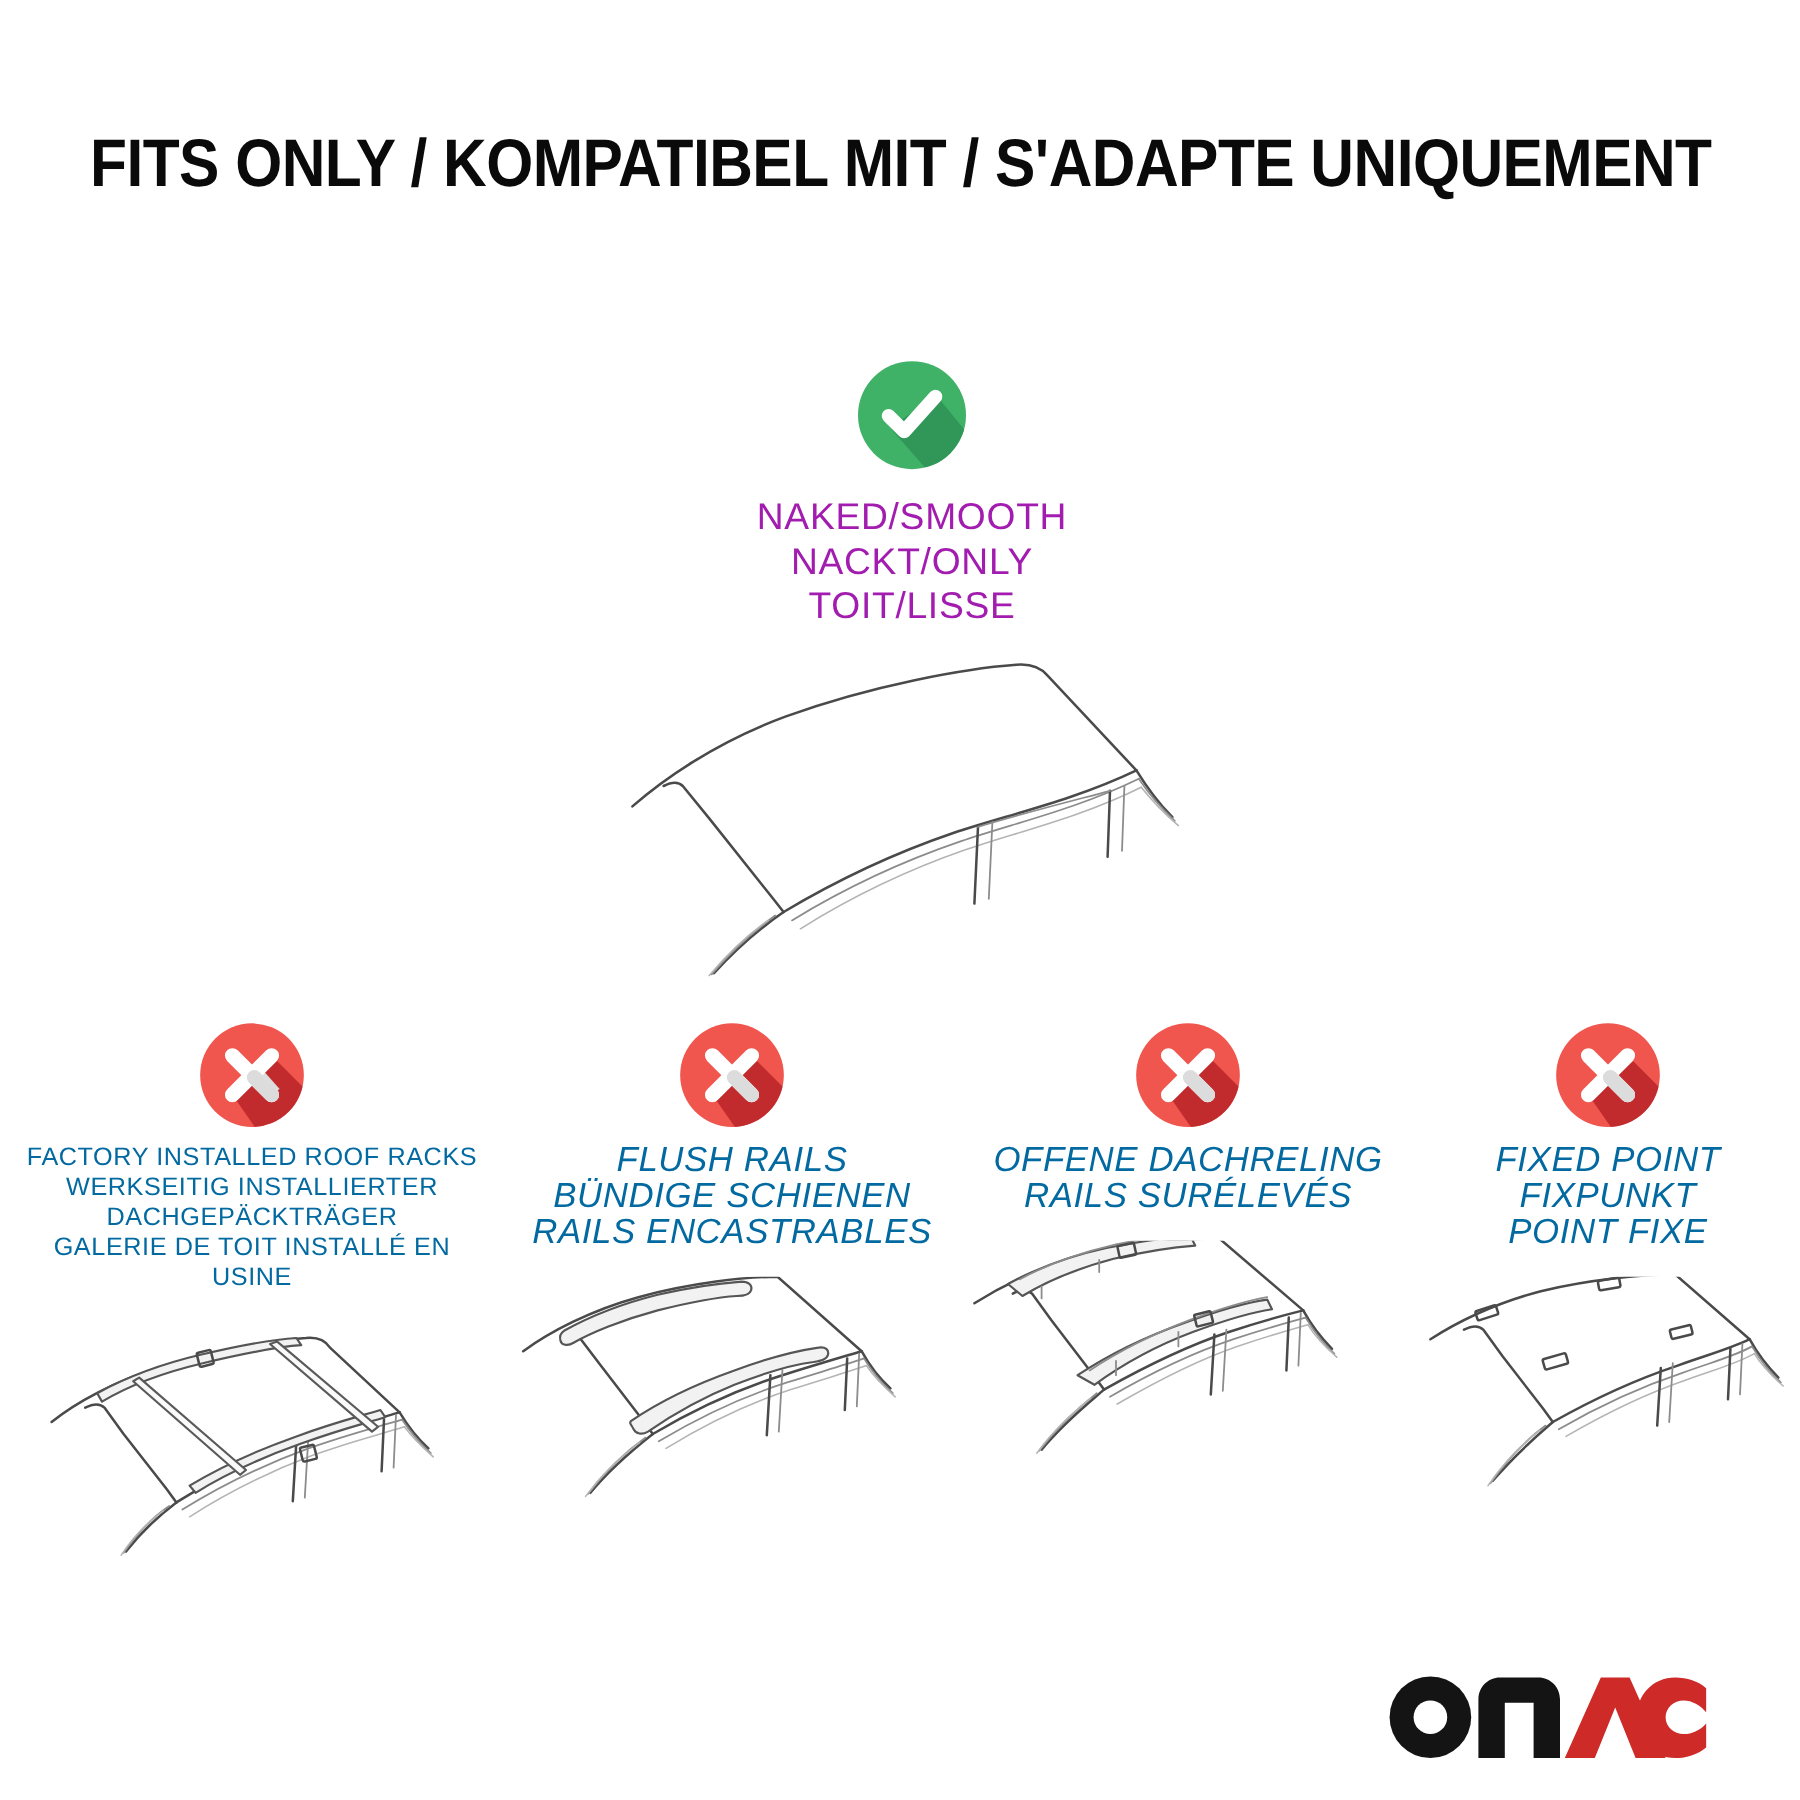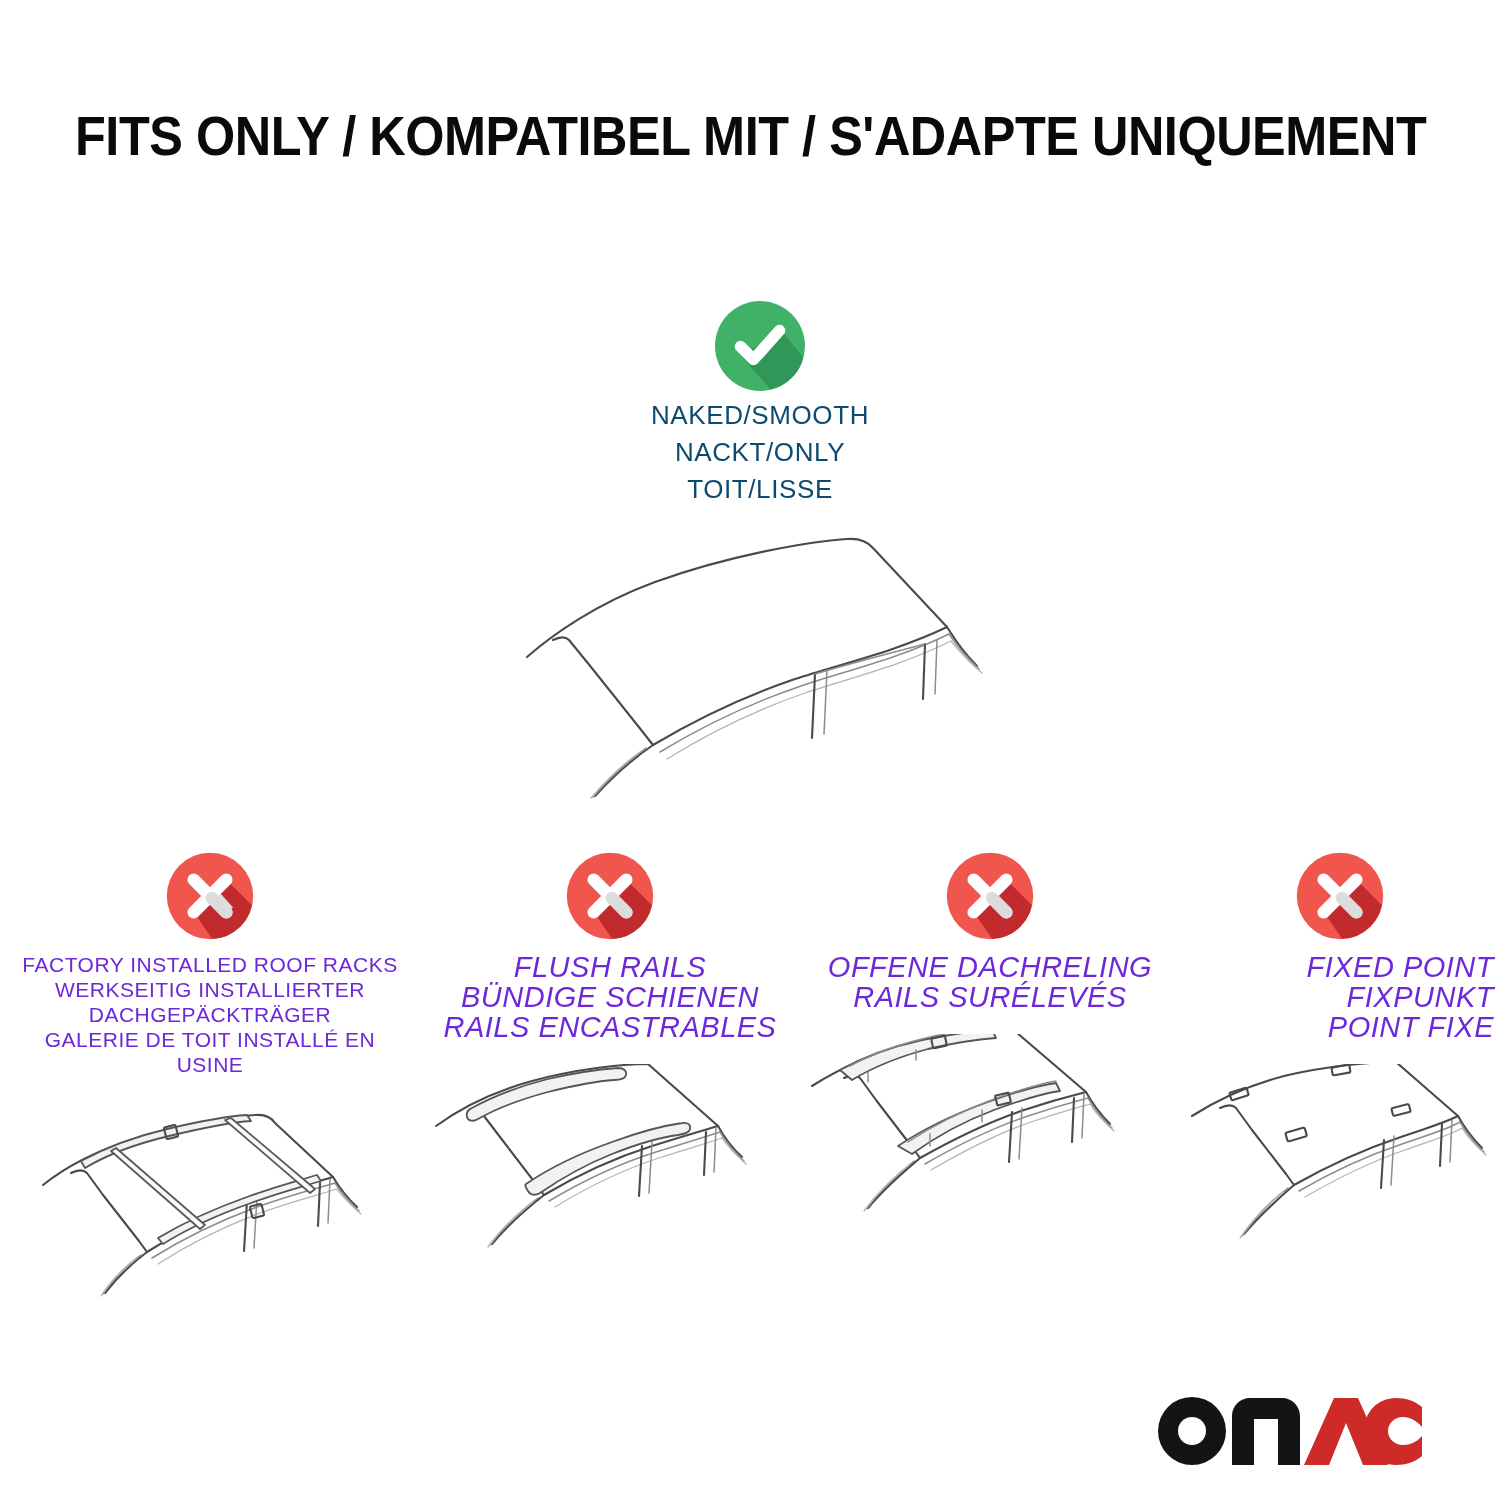--- a/index.html
+++ b/index.html
@@ -48,27 +48,27 @@
     width: 610px;
     text-align: center;
   }
   .badge-green {
     width: 100px;
     height: 100px;
     margin: 0 auto;
     display: block;
   }
   .primary-caption {
-    margin-top: 1px;
+    margin-top: 16px;
     font-family: "Liberation Sans", sans-serif;
     font-weight: 400;
-    font-size: 26px;
+    font-size: 31px;
     line-height: 37px;
     letter-spacing: 0.6px;
-    color: #0c4a6e;
+    color: #a21caf;
   }
   .primary-art {
     margin-top: 16px;
     width: 610px;
     height: 275px;
     display: block;
   }
 
   
   .row {
@@ -80,34 +80,34 @@
     align-items: flex-start;
     justify-content: flex-start;
   }
   .col {
     box-sizing: border-box;
     text-align: center;
   }
   .col-1 { width: 420px; padding: 0 10px; }
   .col-2 { width: 380px; padding: 0 6px; }
   .col-3 { width: 380px; padding: 0 6px; }
-  .col-4 { width: 320px; padding: 0 6px; text-align: right; }
+  .col-4 { width: 320px; padding: 0 6px; }
 
   .badge-red {
     width: 96px;
     height: 96px;
     margin: 0 auto;
     display: block;
   }
   .col-caption {
     margin-top: 8px;
     font-family: "Liberation Sans", sans-serif;
     font-weight: 400;
     letter-spacing: 0.5px;
-    color: #6d28d9;
+    color: #0369a1;
   }
   .cap-small {
     font-size: 21px;
     line-height: 25px;
   }
   .cap-mid {
     font-size: 29px;
     line-height: 30px;
     font-style: italic;
   }

